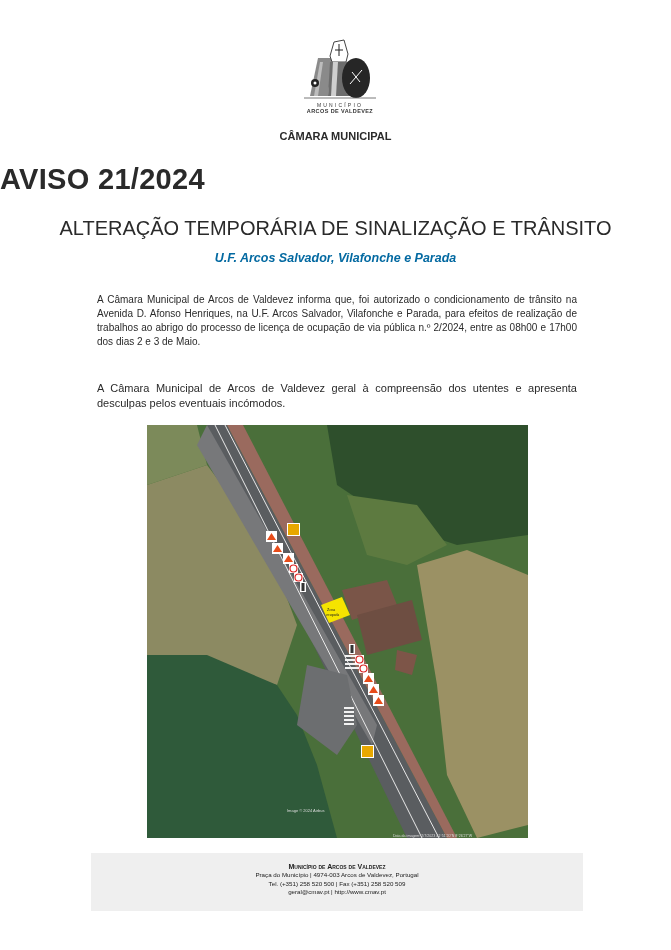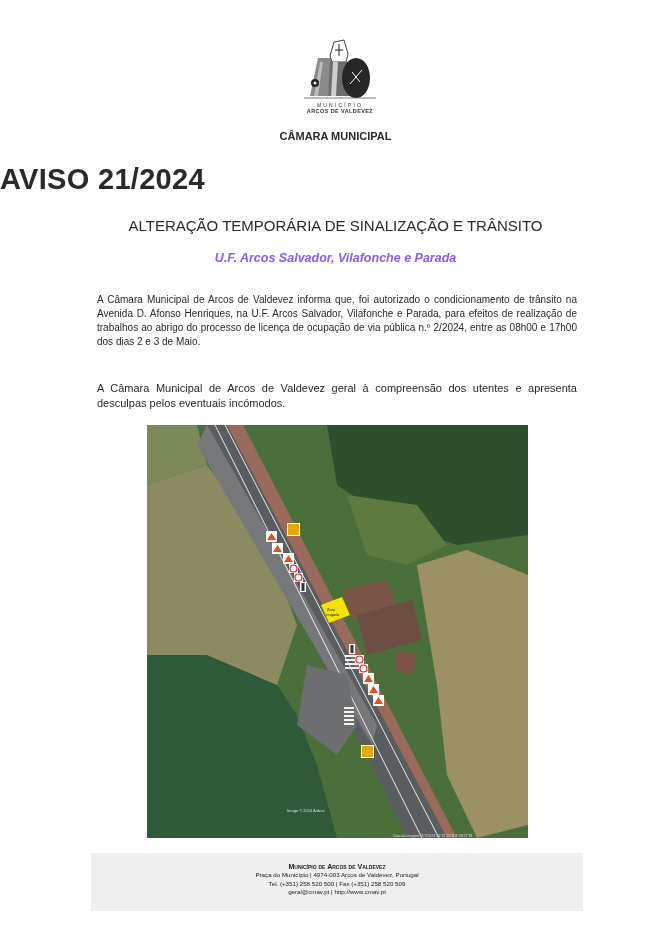--- a/index.html
+++ b/index.html
@@ -2,22 +2,22 @@
 <html><head>
 <meta charset="utf-8">
 <style>
   html, body { margin: 0; padding: 0; background: #ffffff; }
   body { width: 671px; height: 950px; position: relative; overflow: hidden; font-family: "Liberation Sans", sans-serif; color: #1f1f1f; }
   .logo { position: absolute; left: 300px; top: 36px; width: 80px; height: 82px; }
   .logo-caption1 { position: absolute; left: 300px; top: 102px; width: 80px; text-align: center; font-size: 5px; letter-spacing: 2.2px; color: #333; }
   .logo-caption2 { position: absolute; left: 300px; top: 108px; width: 80px; text-align: center; font-size: 5.5px; letter-spacing: 0.4px; color: #333; font-weight: bold; }
   .heading1 { position: absolute; left: 0; width: 671px; text-align: center; top: 130px; font-size: 11px; font-weight: bold; color: #2a2a2a; }
   .title { position: absolute; left: 0; width: 671px; text-align: left; top: 163px; font-size: 29px; font-weight: bold; color: #2a2a2a; letter-spacing: 0.3px; }
-  .subtitle { position: absolute; left: 0; width: 671px; text-align: center; top: 217px; font-size: 15px; color: #2a2a2a; }
-  .location { position: absolute; left: 0; width: 671px; text-align: center; top: 251px; font-size: 12.5px; font-weight: bold; font-style: italic; color: #8b5cf6; }
+  .subtitle { position: absolute; left: 0; width: 671px; text-align: center; top: 217px; font-size: 20px; color: #2a2a2a; }
+  .location { position: absolute; left: 0; width: 671px; text-align: center; top: 251px; font-size: 12.5px; font-weight: bold; font-style: italic; color: #0369a1; }
   .para1 { position: absolute; left: 97px; width: 480px; top: 293px; font-size: 10px; line-height: 14px; text-align: justify; color: #2a2a2a; }
   .para2 { position: absolute; left: 97px; width: 480px; top: 381px; font-size: 11px; line-height: 15px; text-align: justify; color: #2a2a2a; }
   .map { position: absolute; left: 147px; top: 425px; width: 381px; height: 413px; overflow: hidden; background: #4f7a3e; }
   .map svg { display: block; }
   .footer { position: absolute; left: 91px; top: 853px; width: 492px; height: 58px; background: #efefef; text-align: center; font-size: 6.2px; line-height: 8.3px; color: #222; padding-top: 10px; box-sizing: border-box; }
   .footer .org { font-weight: bold; font-variant: small-caps; font-size: 7px; }
 </style>
 </head>
 <body>
 

